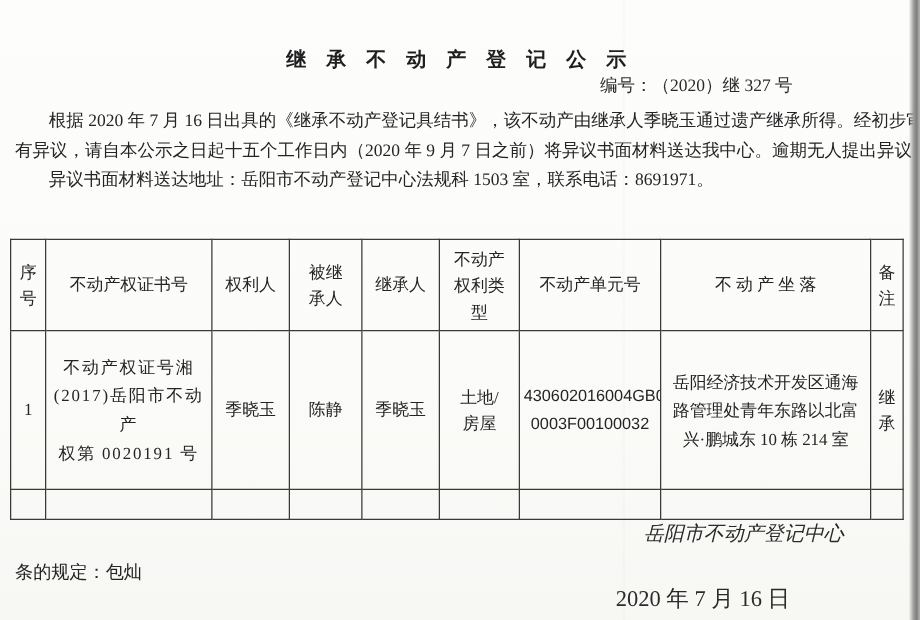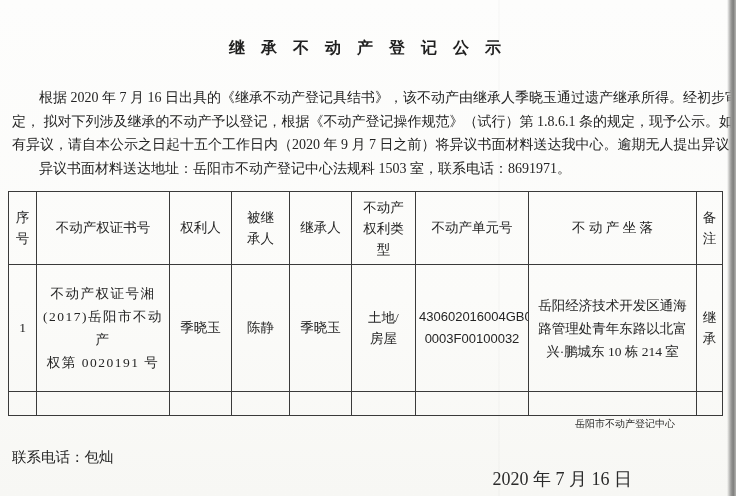--- a/index.html
+++ b/index.html
@@ -55,42 +55,42 @@
   tr.empty td{height:19px;}
   .ml{white-space:pre-line;line-height:21px;}
   .cert{
     text-align:left;padding-left:8px;padding-right:4px;
     line-height:23px;letter-spacing:1.5px;margin-top:20px;
   }
   .num{font-family:"Liberation Sans","DejaVu Sans",sans-serif;font-size:13px;line-height:22px;margin-left:15px;}
   .loc{line-height:23px;padding-left:6px;padding-right:6px;}
   .footer-org{
     position:absolute;top:417px;right:61px;
-    font-size:10px;color:#2a2a2a;
+    font-size:16px;color:#2a2a2a;font-style:italic;
   }
   .footer-receiver{
     position:absolute;top:448px;left:12px;
     font-size:14.5px;color:#242424;
   }
   .footer-date{
     position:absolute;top:467px;right:104px;
     font-size:18px;color:#2a2a2a;
   }
 </style>
 </head>
 <body>
 
 <div class="page">
 
   <div class="title">继 承 不 动 产 登 记 公 示</div>
 
+  <div class="doc-number">编号：（2020）继 327 号</div>
 
   <div class="para">
     <div class="line indent">根据 2020 年 7 月 16 日出具的《继承不动产登记具结书》，该不动产由继承人季晓玉通过遗产继承所得。经初步审</div>
-    <div class="line">定， 拟对下列涉及继承的不动产予以登记，根据《不动产登记操作规范》（试行）第 1.8.6.1 条的规定，现予公示。如</div>
     <div class="line">有异议，请自本公示之日起十五个工作日内（2020 年 9 月 7 日之前）将异议书面材料送达我中心。逾期无人提出异议</div>
     <div class="line indent">异议书面材料送达地址：岳阳市不动产登记中心法规科 1503 室，联系电话：8691971。</div>
   </div>
 
   <table class="notice">
     <colgroup>
       <col style="width:28px">
         <col style="width:133px">
         <col style="width:62px">
       <col style="width:58px">
@@ -143,17 +143,17 @@
       <td></td>
       <td></td>
       <td></td>
       <td></td>
       <td></td>
     </tr>
   </tbody>
     </table>
 
   <div class="footer-org">岳阳市不动产登记中心</div>
-  <div class="footer-receiver">联系电话：包灿</div>
+  <div class="footer-receiver">条的规定：包灿</div>
   <div class="footer-date">2020 年 7 月 16 日</div>
 
   <div class="scan-edge"></div>
 </div>
 
 </body></html>

